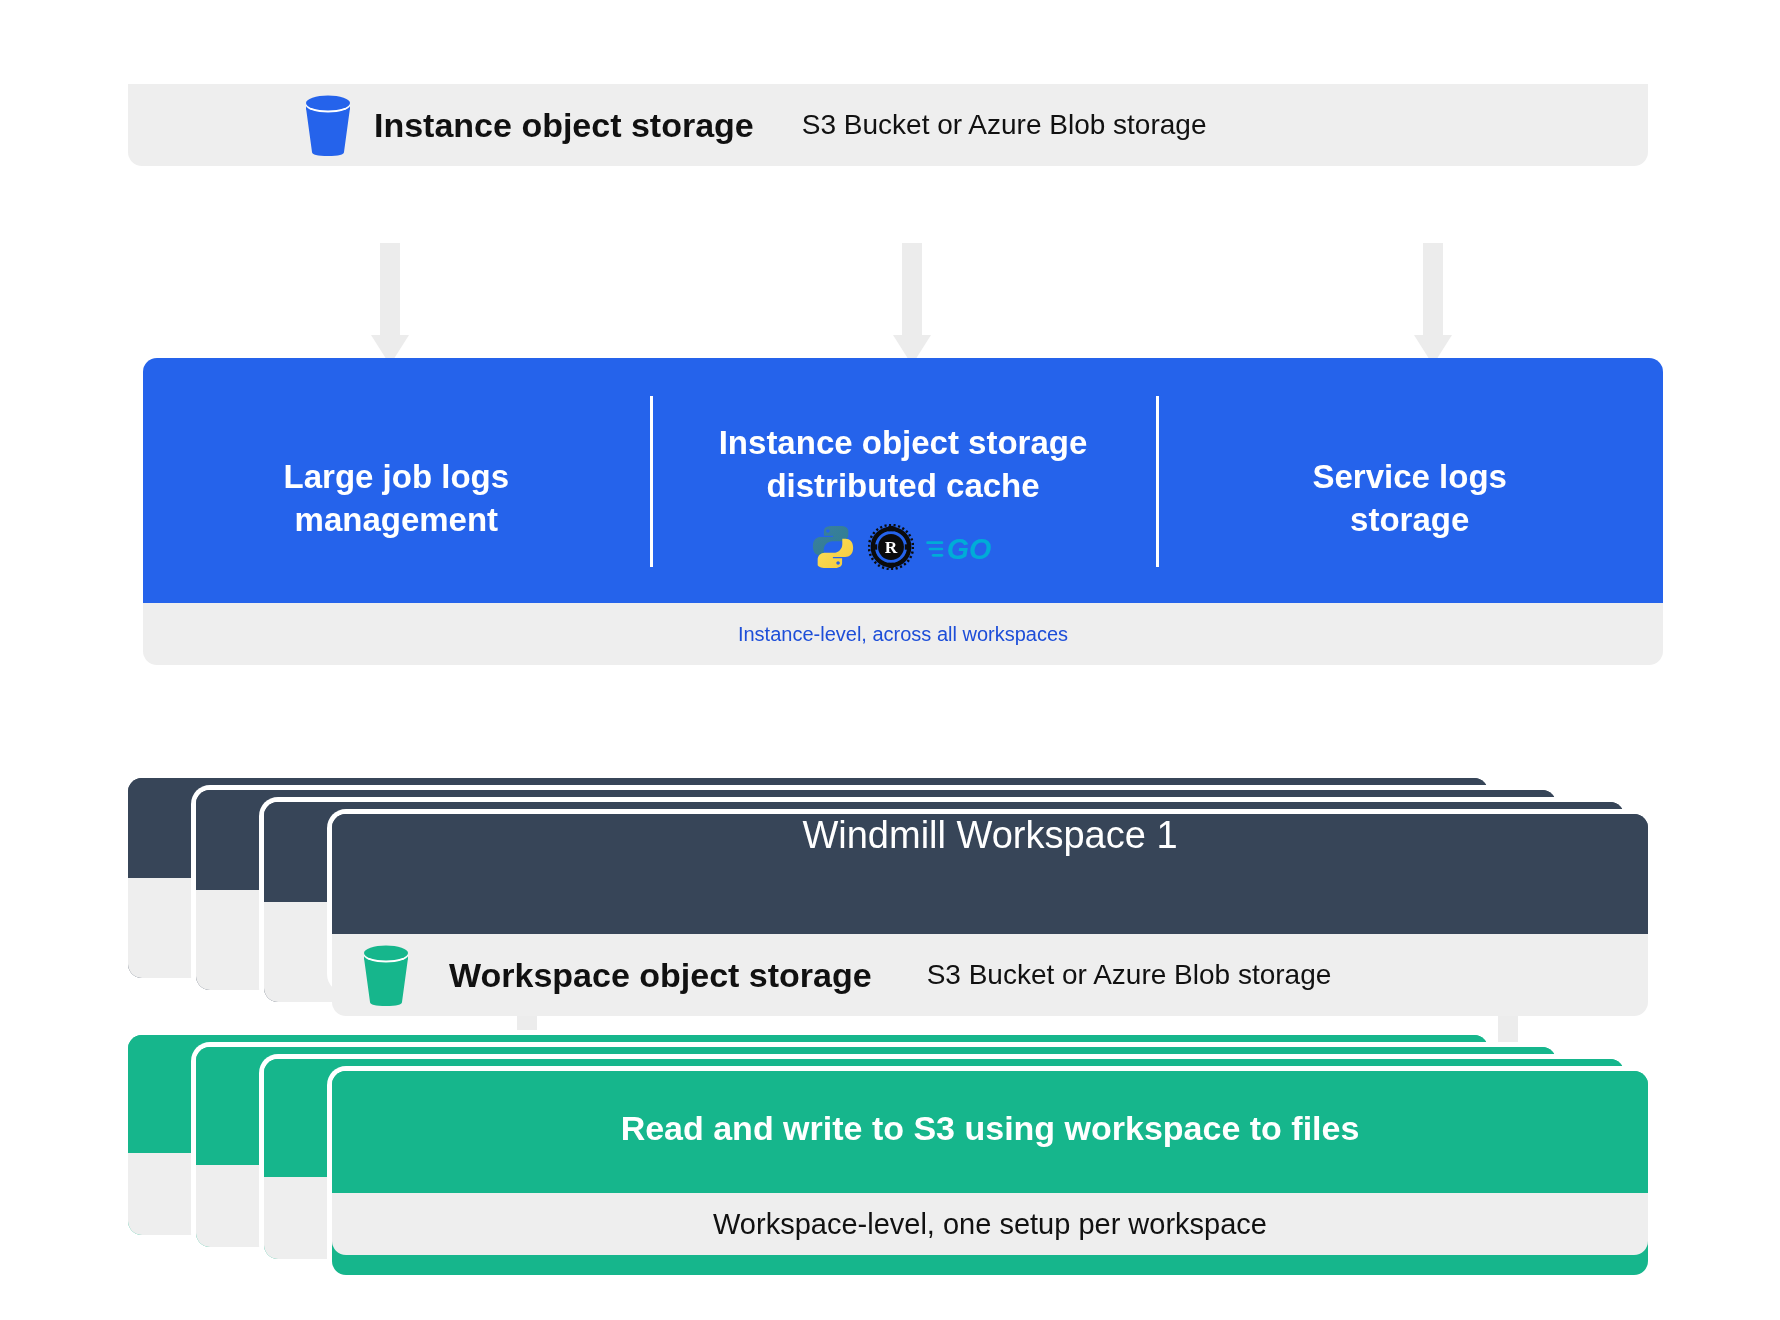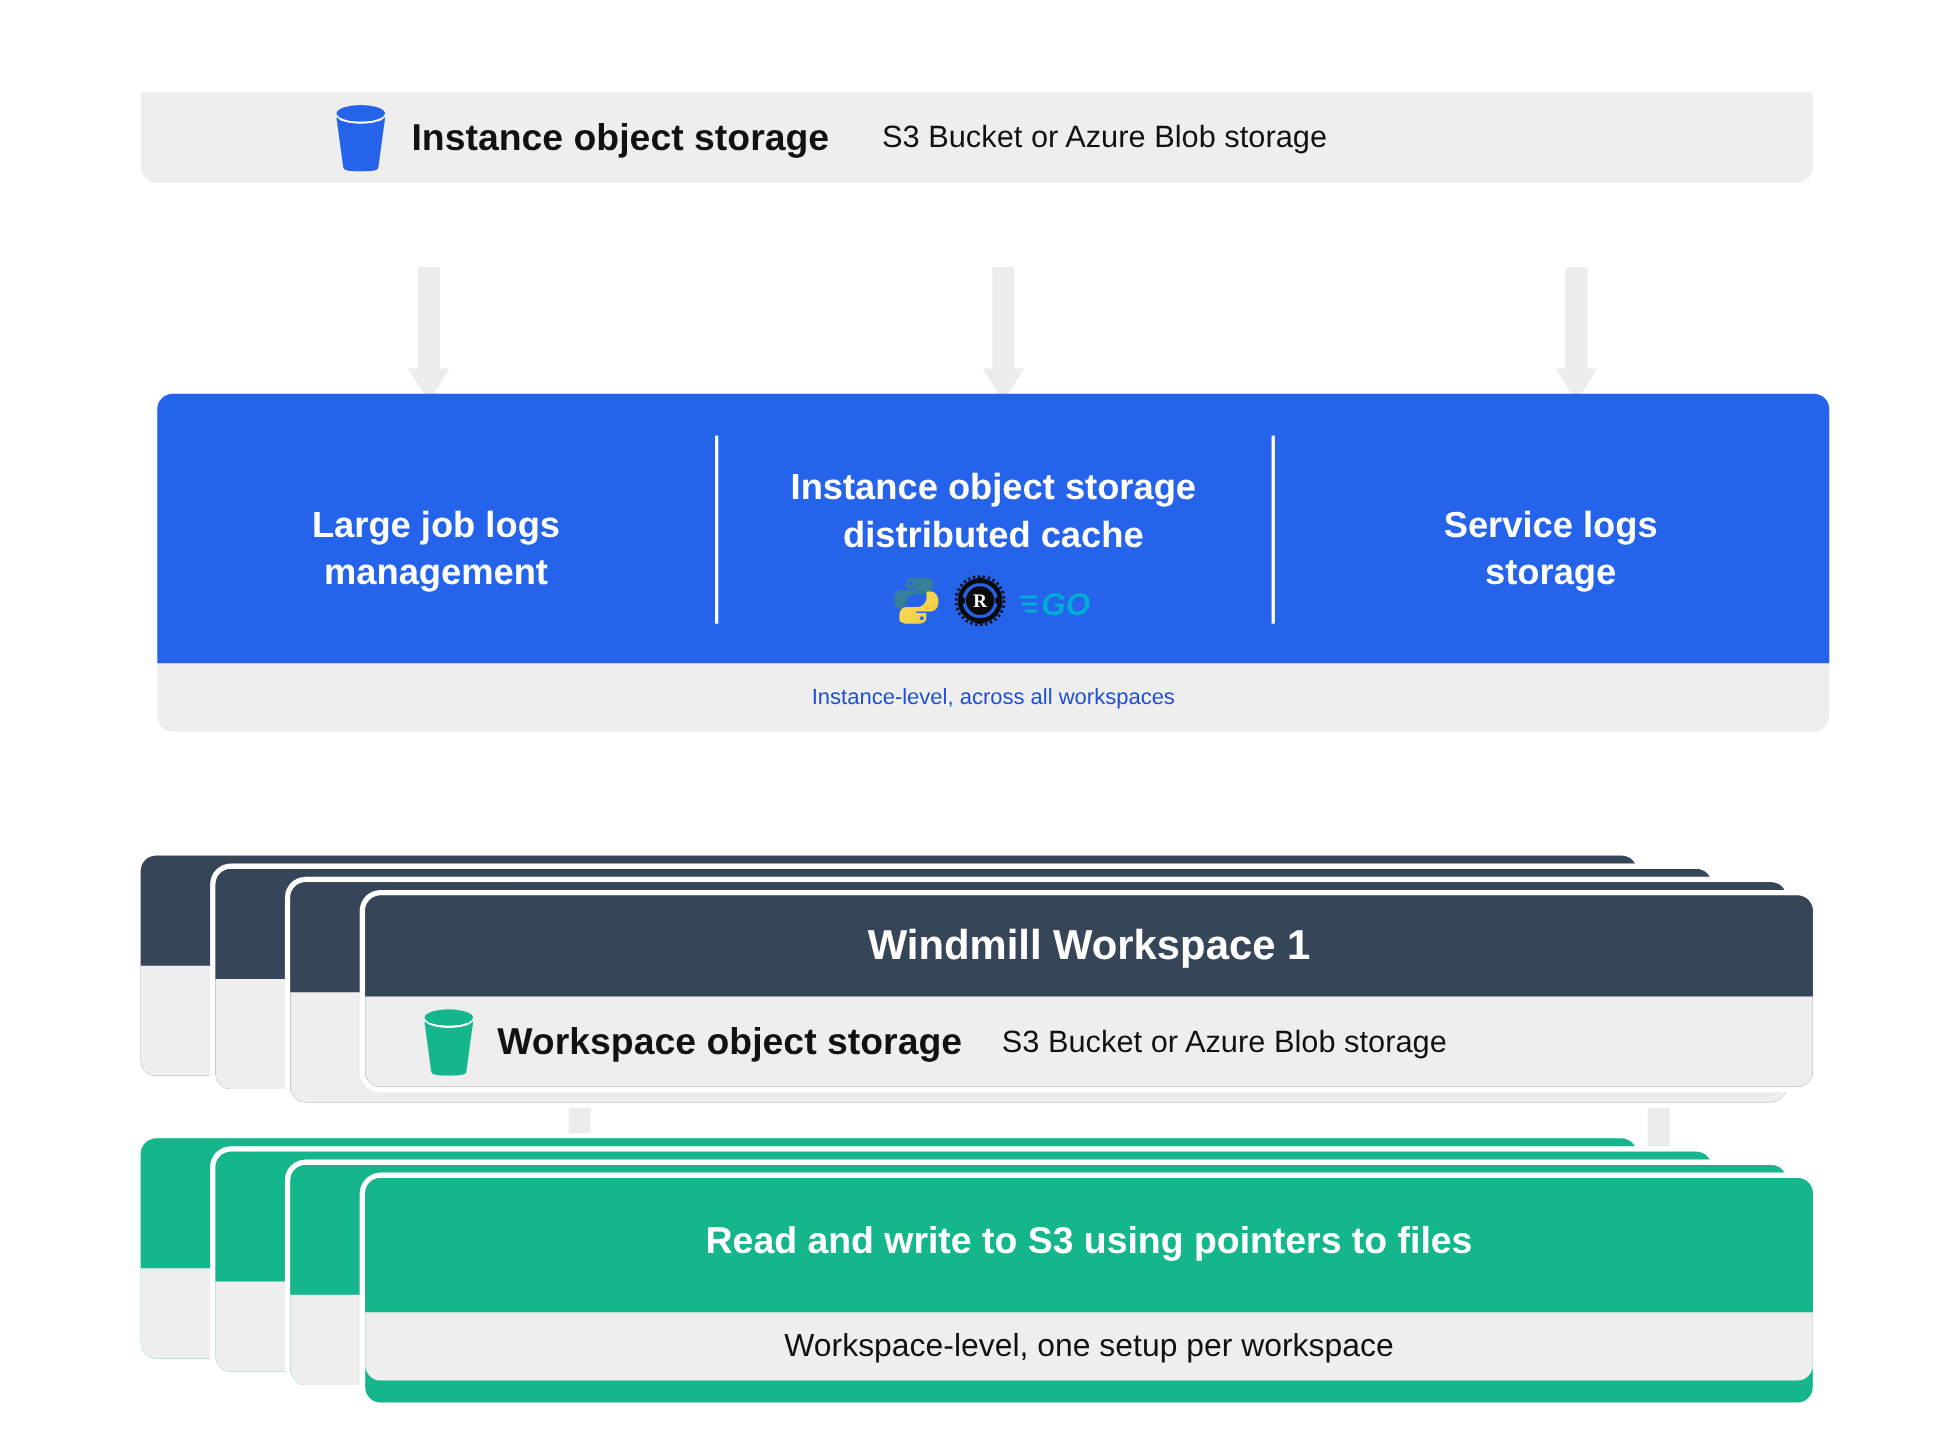--- a/index.html
+++ b/index.html
@@ -173,24 +173,24 @@
     border-radius: 14px;
     background: #374558;
     box-shadow: 0 0 0 5px #ffffff;
   }
   .stack-card .top {
     background: #374558;
     border-radius: 14px 14px 0 0;
     width: 100%;
     box-sizing: border-box;
     display: flex;
-    align-items: center;
+    align-items: flex-start;
     justify-content: center;
     color: #ffffff;
-    font-weight: bold;
+    font-weight: normal;
   }
   .stack-card .bottom {
     background: #eeeeee;
     border-radius: 0 0 14px 14px;
     width: 100%;
     box-sizing: border-box;
     display: flex;
     align-items: center;
   }
   .stack-num {
@@ -362,21 +362,21 @@
     <div class="stack-card" style="left:136px; top:24px; width:1360px; height:200px; z-index:3;">
       <div class="top" style="height:100px;"></div>
       <div class="bottom" style="height:100px;"></div>
       <span class="stack-num" style="top:32px; left:-1295px;">2</span>
     </div>
 
     <div class="stack-card" style="left:204px; top:36px; width:1316px; height:174px; z-index:4;">
       <div class="top" style="height:92px; font-size:38px;">
         <span>Windmill Workspace 1</span>
       </div>
-      <div class="bottom" style="height:82px; padding-left:48px; gap:16px;">
+      <div class="bottom" style="height:82px; padding-left:26px; gap:35px;margin-top:28px;">
         <span class="bucket">
           <svg width="56" height="62" viewBox="0 0 56 62">
             <path d="M6 14 L12 58 Q12 62 28 62 Q44 62 44 58 L50 14 Z" fill="#16b68c"></path>
             <ellipse cx="28" cy="14" rx="22" ry="7.5" fill="#16b68c"></ellipse>
             <ellipse cx="28" cy="11" rx="22" ry="7.5" fill="#ffffff"></ellipse>
             <ellipse cx="28" cy="9" rx="22" ry="7.5" fill="#16b68c"></ellipse>
           </svg>
         </span>
         <span class="storage-label">Workspace object storage</span>
         <span class="storage-sub" style="margin-left:20px;">S3 Bucket or Azure Blob storage</span>
@@ -408,21 +408,21 @@
     </div>
 
     <div class="gcard" style="left:136px; top:24px; width:1360px; height:200px; z-index:3;">
       <div class="gtop" style="height:118px;"></div>
       <div class="gbottom" style="height:82px;"></div>
       <span class="gstack-num" style="top:132px; left:-1295px;">2</span>
     </div>
 
     <div class="gcard" style="left:204px; top:36px; width:1316px; height:204px; z-index:4;">
       <div class="gtop" style="height:122px; font-size:34px; align-items:flex-start; padding-top:38px;">
-        <span>Read and write to S3 using pointers to files</span>
+        <span>Read and write to S3 using workspace to files</span>
       </div>
       <div class="gbottom" style="height:62px; font-size:29px;">
         <span>Workspace-level, one setup per workspace</span>
       </div>
     </div>
   </div>
 
 </div>
 
 </body></html>

